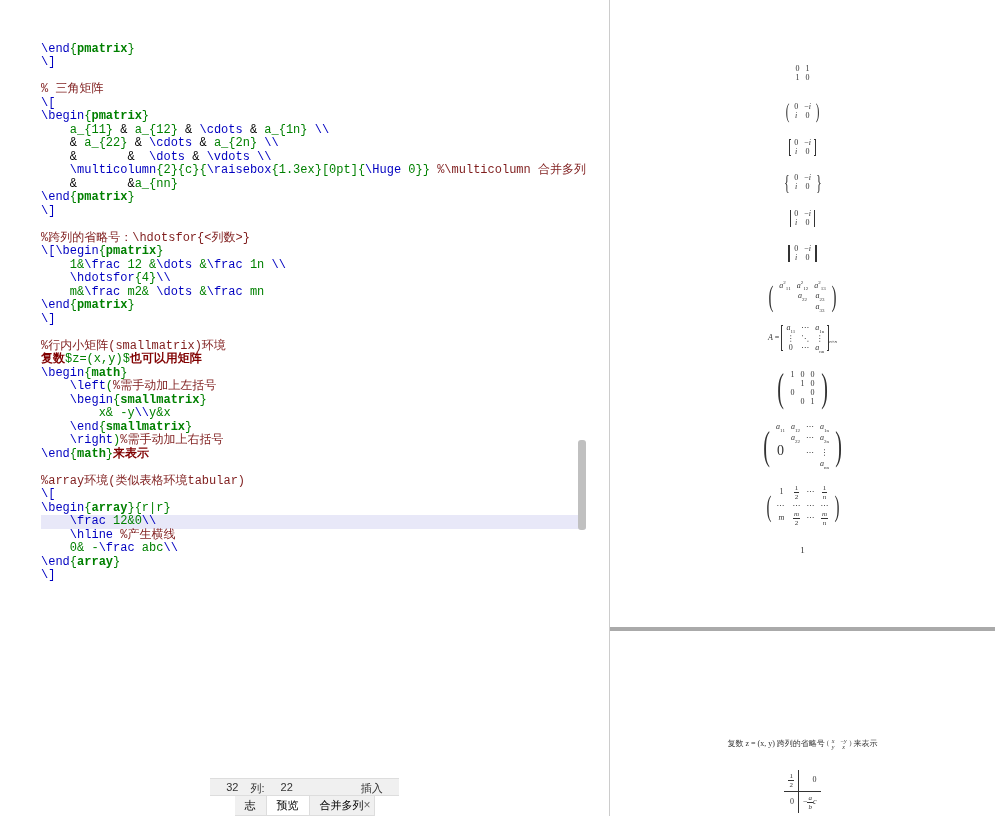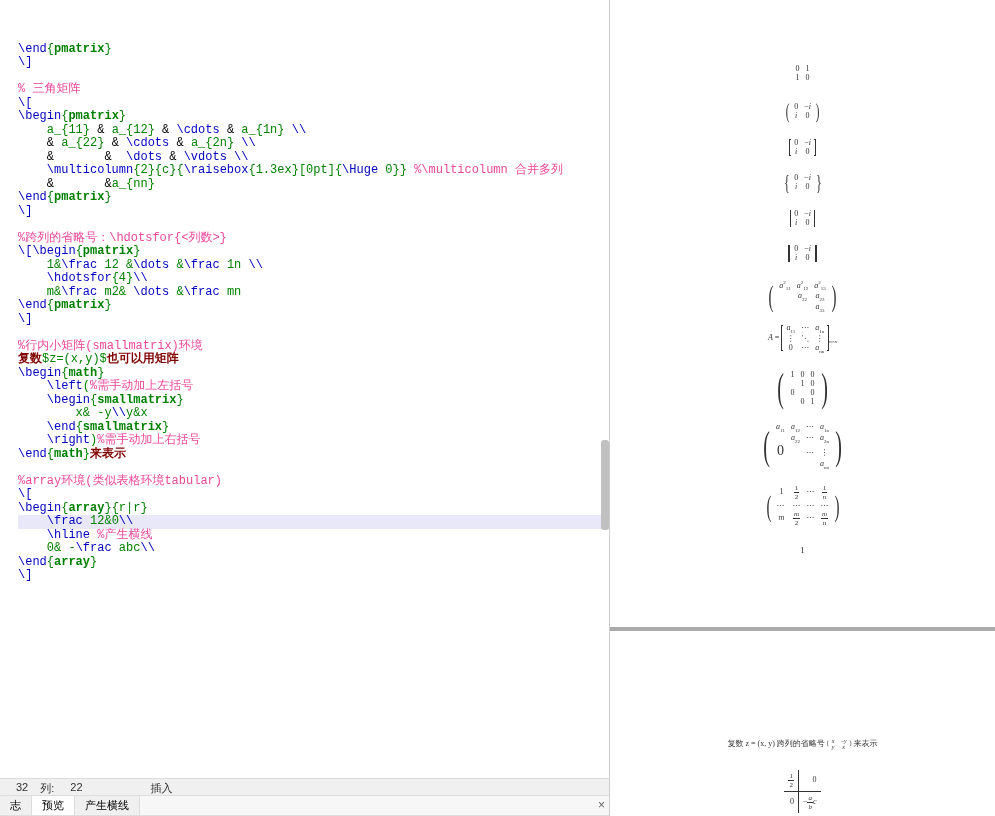--- a/index.html
+++ b/index.html
@@ -1,24 +1,24 @@
 <!DOCTYPE html>
 <html><head>
 <meta charset="utf-8">
 <style>
   * { box-sizing: border-box; margin: 0; padding: 0; }
   html, body { width: 995px; height: 816px; overflow: hidden; font-family: Consolas, "Courier New", monospace; font-size: 12px; background: #fff; }
   .container { display: flex; width: 995px; height: 816px; }
-  .left-pane { width: 610px; height: 816px; display: flex; flex-direction: column; border-right: 1px solid #ccc; position: relative; }
+  .left-pane { width: 610px; height: 816px; display: flex; flex-direction: column; border-right: 1px solid #ccc; position: relative; align-items: center; }
   .editor { flex: 1; overflow: hidden; padding: 2px 0 0 18px; line-height: 13.5px; background: #fff; white-space: pre; position: relative; }
   .code-line { white-space: pre; }
   .hl-line { background: #e8e8f8; display: block; width: 100%; }
   .cmd { color: #0000c0; }
   .str { color: #008000; }
-  .comment { color: #ec4899; }
+  .comment { color: #7f1d1d; }
   .cn { color: #800000; font-weight: bold; }
   .scrollthumb { position: absolute; right: 0; width: 8px; background: #c0c0c0; border-radius: 3px; }
   .status-bar { height: 18px; background: #f0f0f0; border-top: 1px solid #ddd; border-bottom: 1px solid #ddd; font-family: "Segoe UI", sans-serif; font-size: 11px; color: #333; padding: 2px 16px; display: flex; gap: 4px; }
   .tabs-bar { height: 20px; background: #f7f7f7; border-bottom: 1px solid #ddd; display: flex; font-family: "Segoe UI","Microsoft YaHei",sans-serif; font-size: 11px; position: relative; }
   .tab { padding: 2px 10px; border-right: 1px solid #ddd; background: #f0f0f0; }
   .tab.active { background: #fff; }
   .close-x { position: absolute; right: 4px; top: 2px; font-size: 12px; color: #666; cursor: pointer; }
   .log-bar { height: 18px; background: #fff; font-family: Consolas, monospace; font-size: 11px; color: #008000; padding: 2px 4px; overflow: hidden; white-space: nowrap; }
   .right-pane { width: 385px; height: 816px; background: #fff; position: relative; font-family: "Times New Roman", serif; }
   .preview-inner { position: absolute; inset: 0; }
@@ -64,21 +64,21 @@
       <span>列:</span>
       <span style="width:8px;"></span>
       <span>22</span>
       <span style="width:60px;"></span>
       <span>插入</span>
     </div>
 
     <div class="tabs-bar">
       <div class="tab">志</div>
       <div class="tab active">预览</div>
-      <div class="tab">产生横线</div>
+      <div class="tab">合并多列</div>
       <div class="close-x">×</div>
     </div>
 
   </div>
 
   <div class="right-pane">
     <div class="preview-inner">
 
       <div class="pv-item" style="top:64px;">
         <span class="mat"><span class="mat-table">

